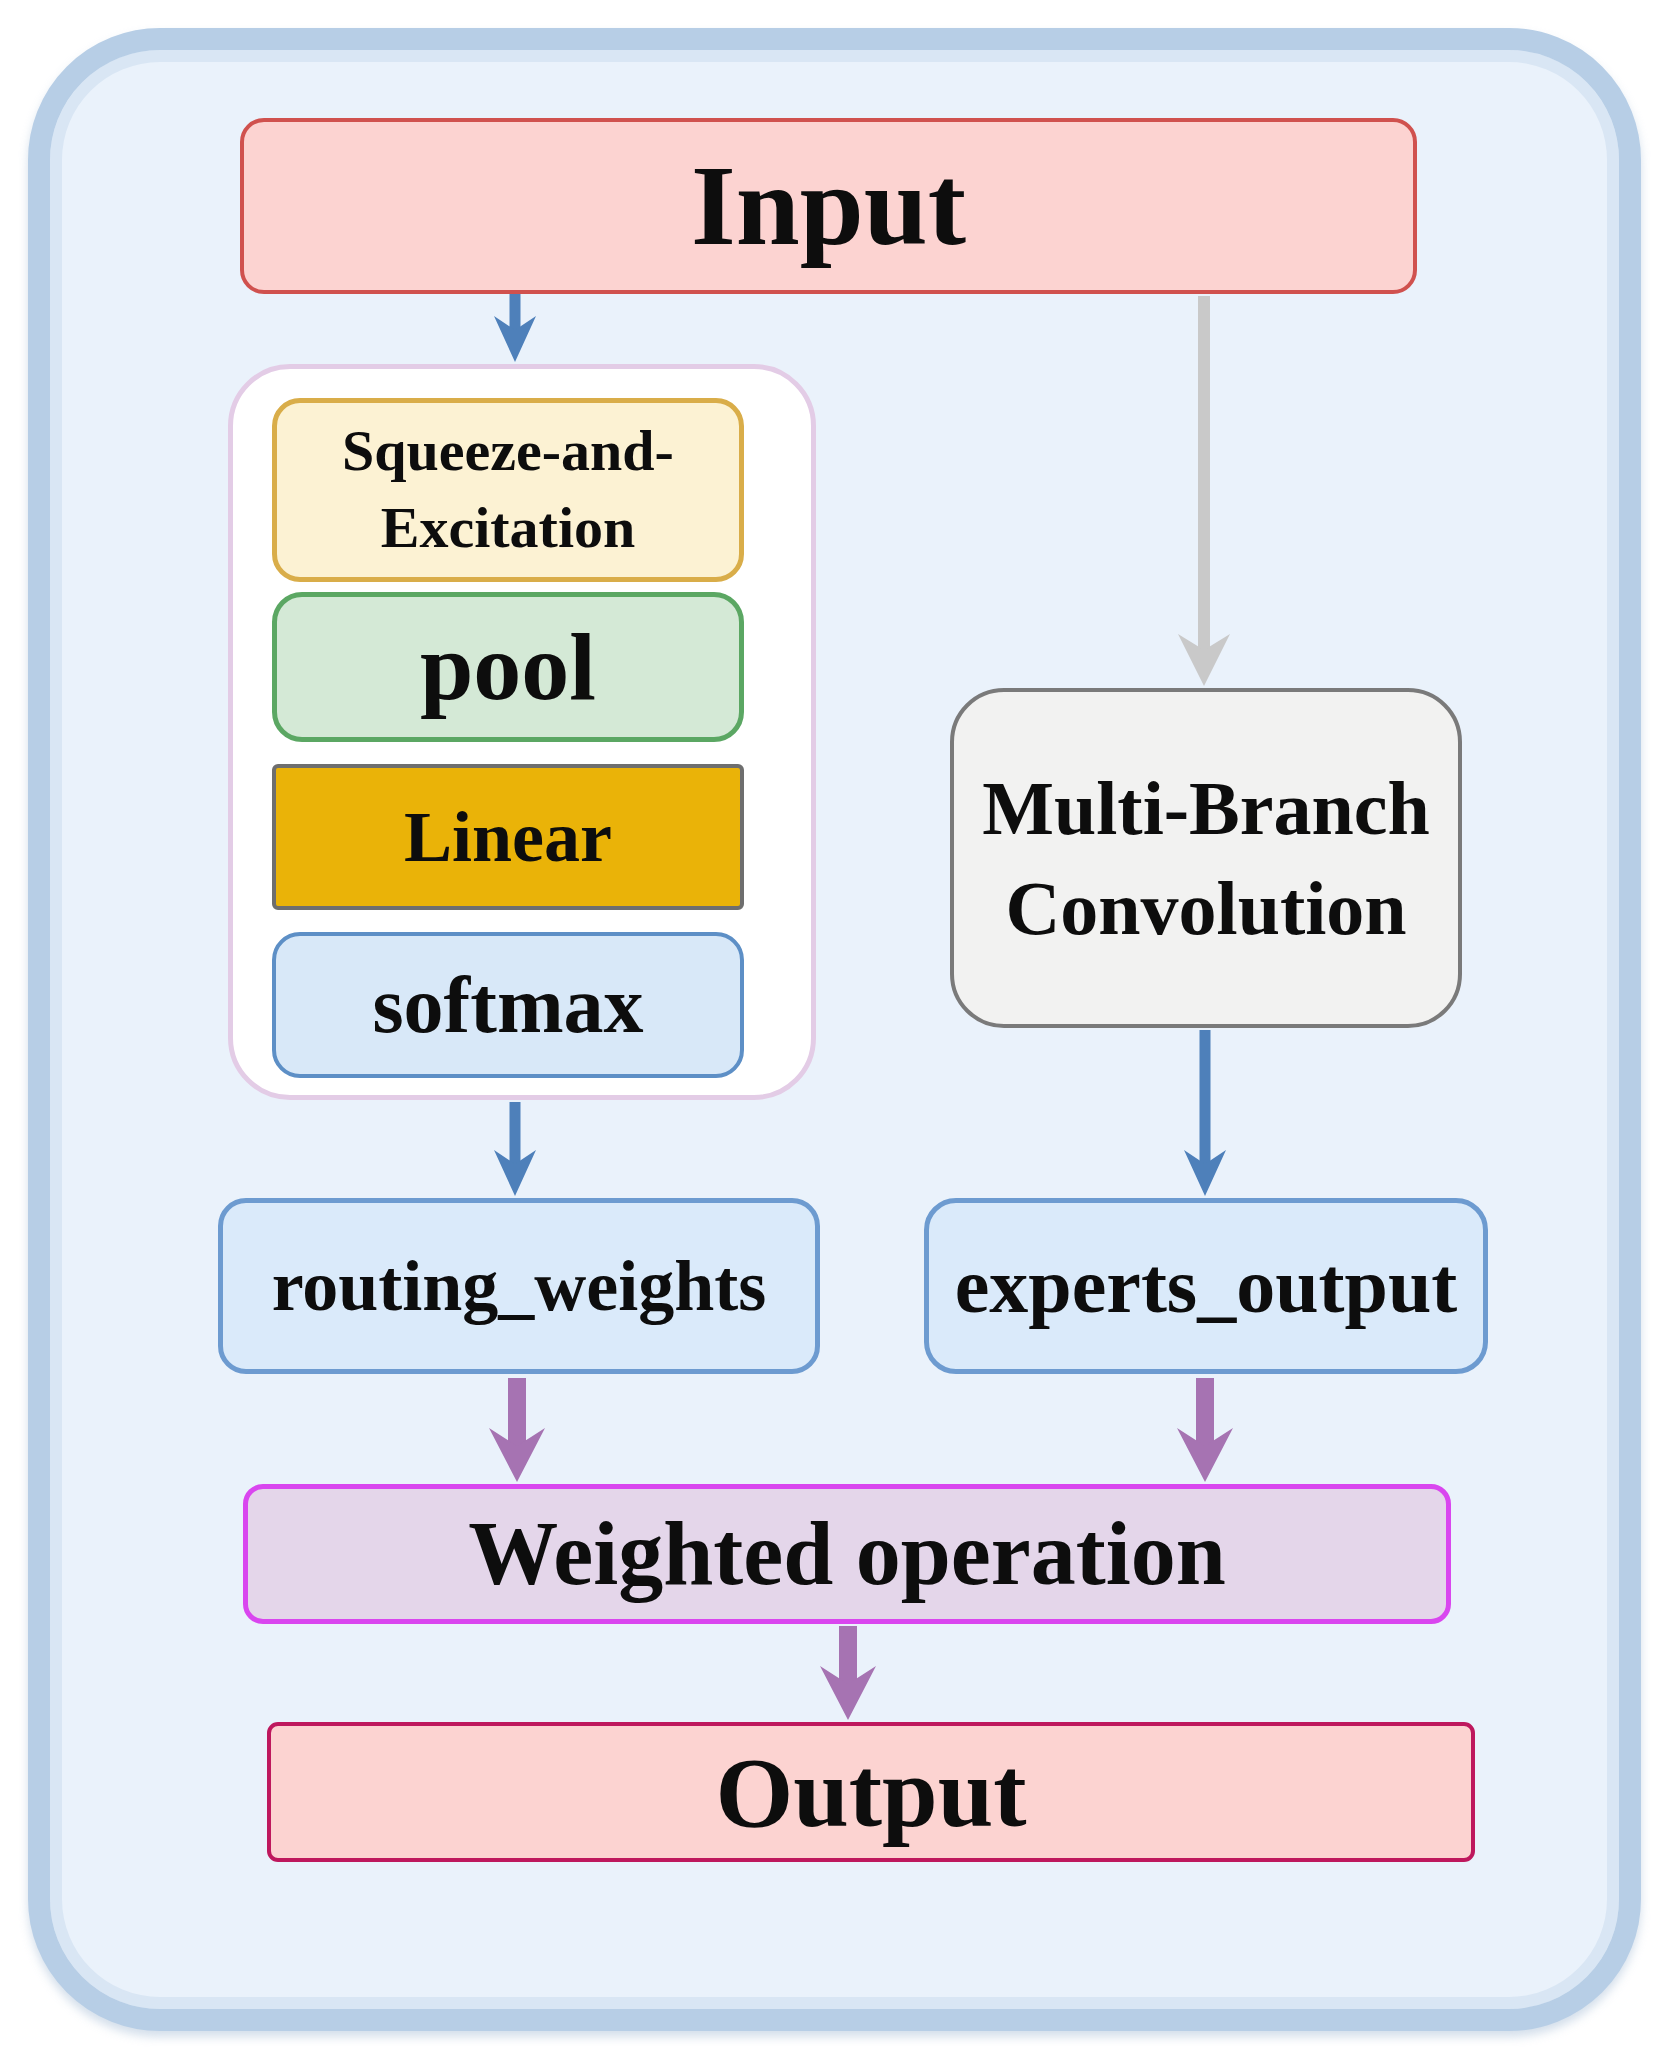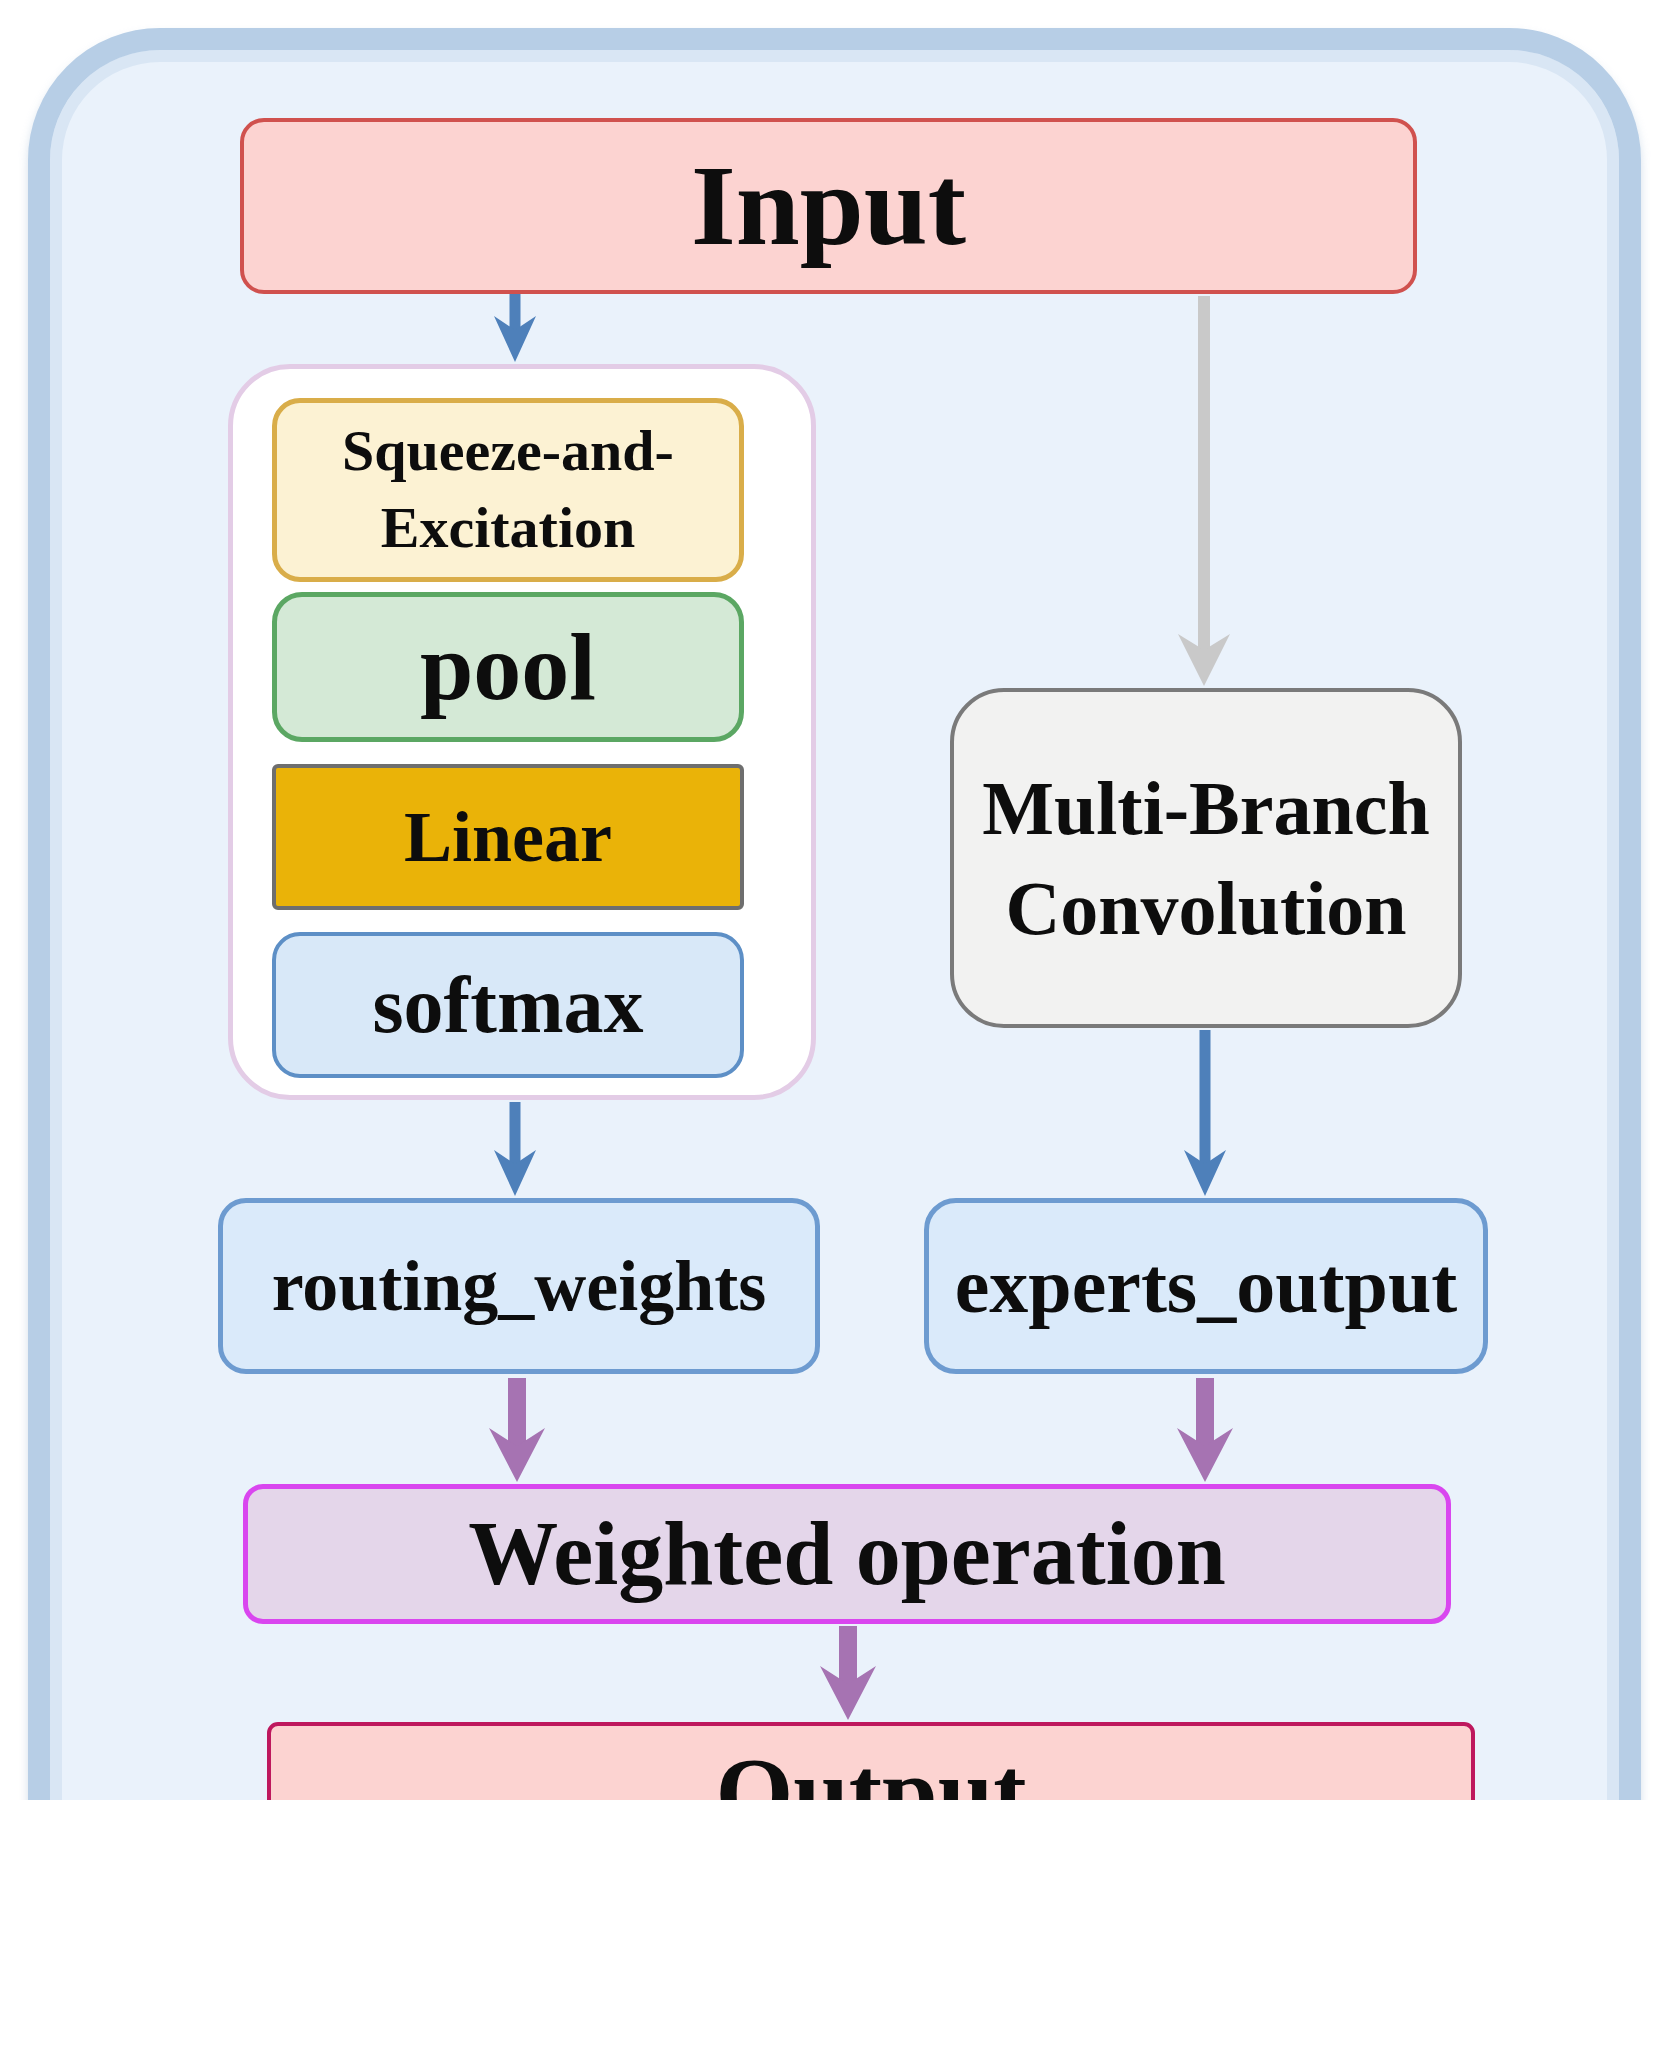--- a/index.html
+++ b/index.html
@@ -1,18 +1,18 @@
 <!DOCTYPE html>
 <html><head>
 <meta charset="utf-8">
 <style>
   html,body{margin:0;padding:0;background:#ffffff;}
   .page{
     position:relative;
-    width:1668px;height:1800px;
+    width:1668px;height:2059px;
     background:#ffffff;
     font-family:"Liberation Serif","DejaVu Serif",serif;
     overflow:hidden;
   }
   .canvas{
     position:absolute;left:28px;top:28px;width:1613px;height:2003px;
     box-sizing:border-box;
     background:#eaf2fb;
     border:22px solid #b7cee6;
     border-radius:132px;

